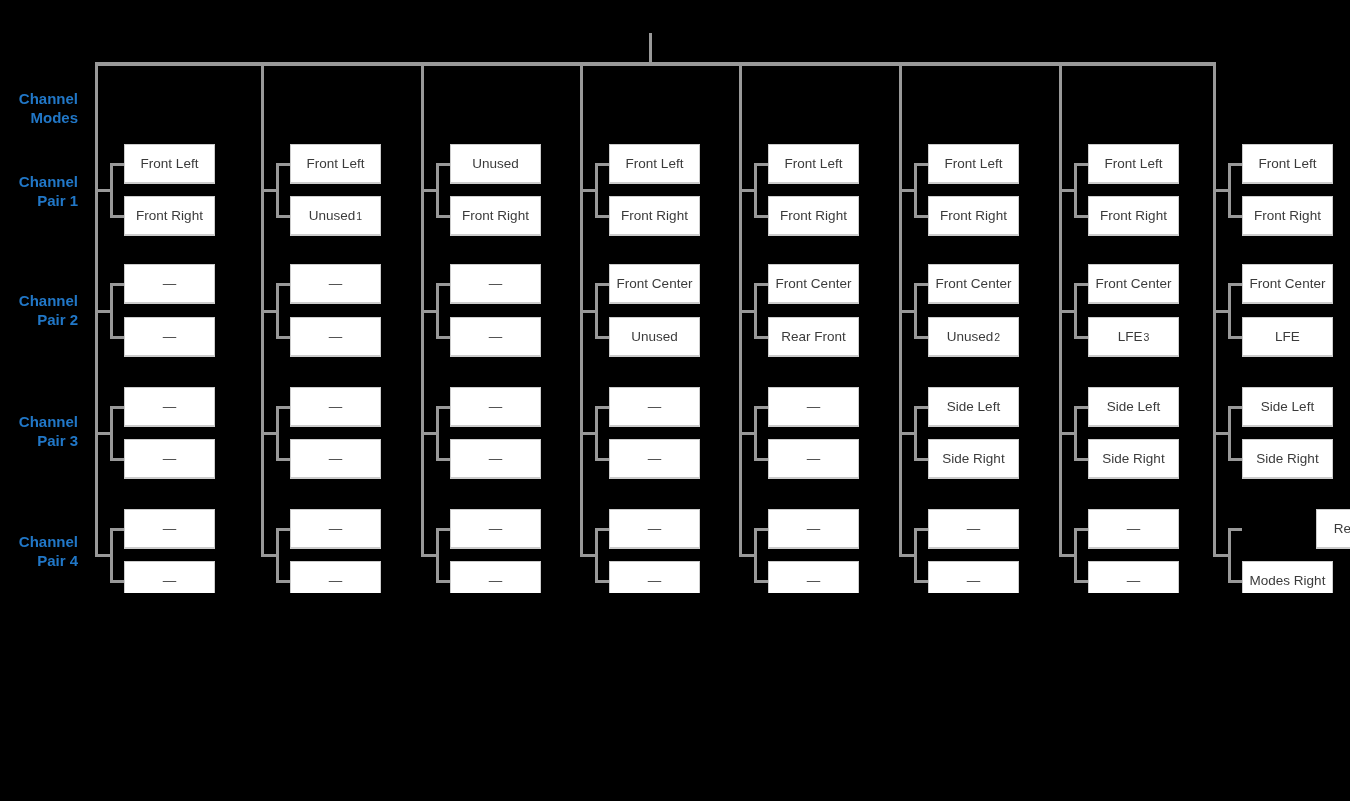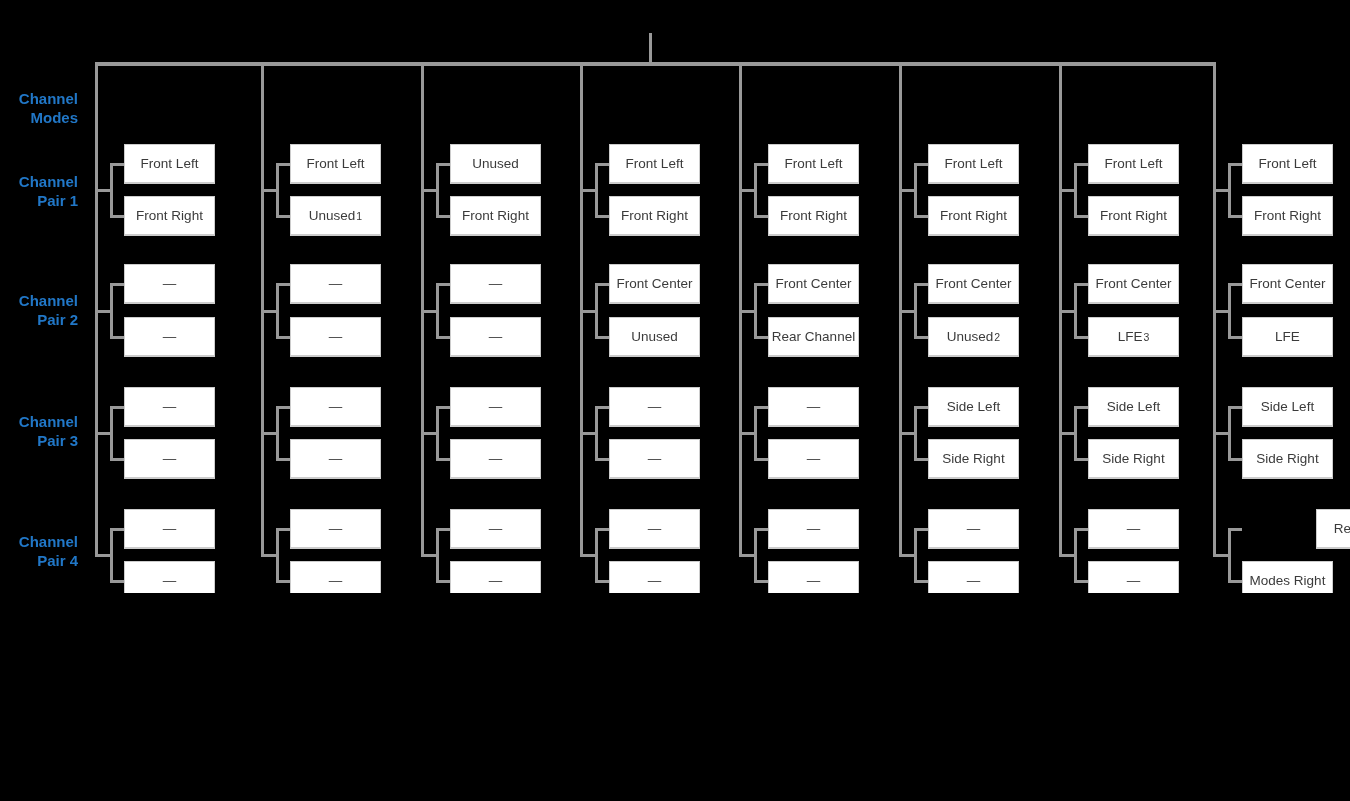--- a/index.html
+++ b/index.html
@@ -174,21 +174,21 @@
         <div class="gline" style="left: 754px; top: 163px; width: 3px; height: 55px;"></div>
         <div class="gline" style="left: 754px; top: 163px; width: 14px; height: 3px;"></div>
         <div class="gline" style="left: 754px; top: 215px; width: 14px; height: 3px;"></div>
         <div class="chanbox" style="left: 768px; top: 144px;">Front Left</div>
         <div class="chanbox" style="left: 768px; top: 196px;">Front Right</div>
         <div class="gline" style="left: 739px; top: 310px; width: 15px; height: 3px;"></div>
         <div class="gline" style="left: 754px; top: 283px; width: 3px; height: 56px;"></div>
         <div class="gline" style="left: 754px; top: 283px; width: 14px; height: 3px;"></div>
         <div class="gline" style="left: 754px; top: 336px; width: 14px; height: 3px;"></div>
         <div class="chanbox" style="left: 768px; top: 264px;">Front Center</div>
-        <div class="chanbox" style="left: 768px; top: 317px;">Rear Channel</div>
+        <div class="chanbox" style="left: 768px; top: 317px;">Rear Front</div>
         <div class="gline" style="left: 739px; top: 432px; width: 15px; height: 3px;"></div>
         <div class="gline" style="left: 754px; top: 406px; width: 3px; height: 55px;"></div>
         <div class="gline" style="left: 754px; top: 406px; width: 14px; height: 3px;"></div>
         <div class="gline" style="left: 754px; top: 458px; width: 14px; height: 3px;"></div>
         <div class="chanbox" style="left: 768px; top: 387px;">—</div>
         <div class="chanbox" style="left: 768px; top: 439px;">—</div>
         <div class="gline" style="left: 739px; top: 554px; width: 15px; height: 3px;"></div>
         <div class="gline" style="left: 754px; top: 528px; width: 3px; height: 55px;"></div>
         <div class="gline" style="left: 754px; top: 528px; width: 14px; height: 3px;"></div>
         <div class="gline" style="left: 754px; top: 580px; width: 14px; height: 3px;"></div>

